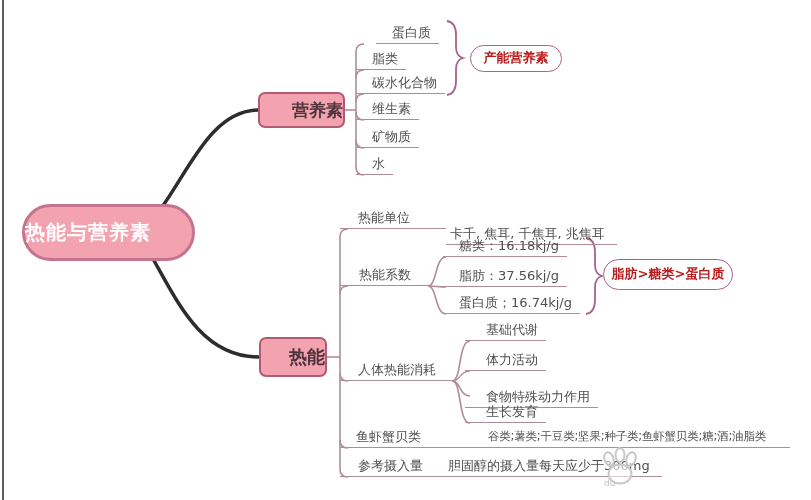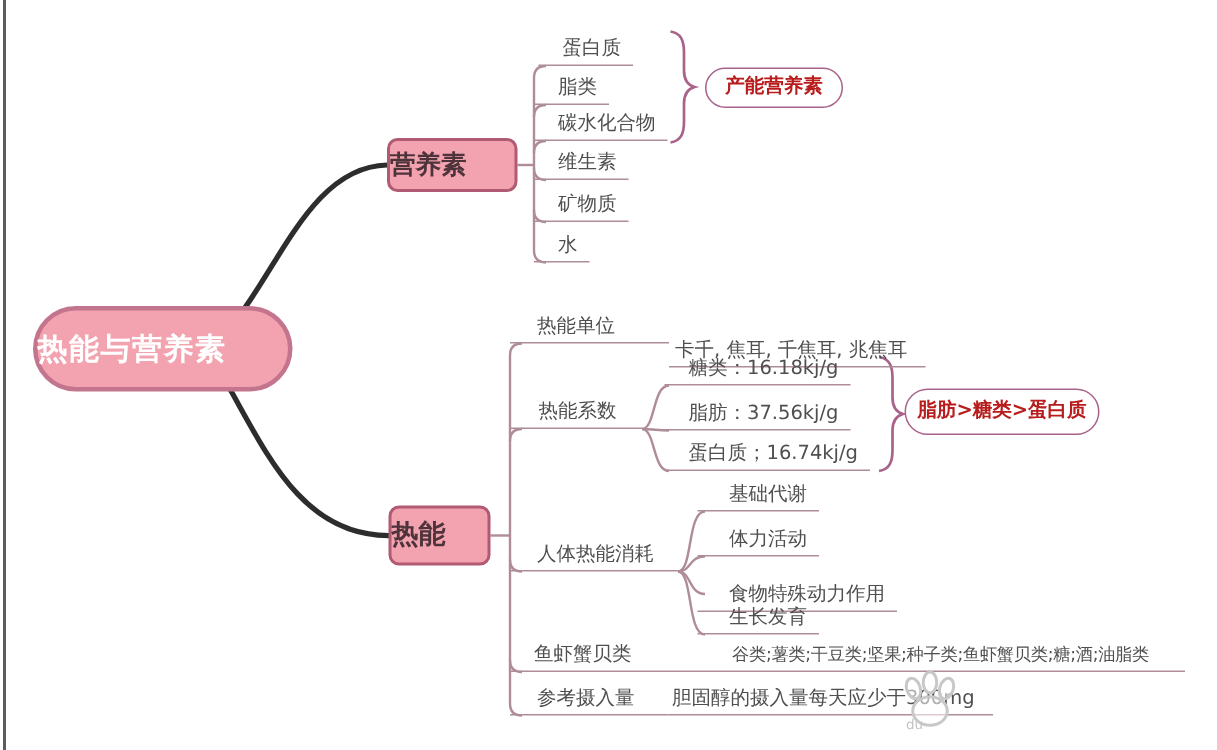--- a/index.html
+++ b/index.html
@@ -35,21 +35,21 @@
     background:var(--node-fill);
     border:3px solid var(--central-border);
     border-radius:29px;
     color:#ffffff;font-size:20px;font-weight:700;letter-spacing:1px;
     text-align:left;line-height:51px;
   }
   .box{
     background:var(--node-fill);
     border:2px solid var(--node-border);
     border-radius:7px;
-    color:#4e333b;font-weight:700;text-align:left;
+    color:#4e333b;font-weight:700;text-align:right;
   }
   .box.nutrients{left:258px;top:92px;width:87px;height:36px;font-size:17px;line-height:32px;}
   .box.heat{left:259px;top:337px;width:68px;height:40px;font-size:18px;line-height:36px;}
   .pill{
     background:#ffffff;
     border:1.8px solid var(--callout-border);
     color:#b91c1c;font-weight:600;text-align:center;white-space:nowrap;
   }
   .pill.p1{left:470px;top:45px;width:92px;height:27px;border-radius:14px;font-size:13px;line-height:24px;}
   .pill.p2{left:603px;top:259px;width:130px;height:31px;border-radius:16px;font-size:13px;line-height:28px;}
@@ -105,21 +105,21 @@
     <path d="M 452 381 C 462 381 458 423 470 423"></path>
   </g>
 
   <path d="M 447 21 C 454 22 456 27 456 35 L 456 47 Q 456 56 463 58 Q 456 60 456 69 L 456 81 C 456 89 454 94 447 95" fill="none" stroke="#a9638b" stroke-width="1.8"></path>
   <path d="M 586 238 C 593 239 595 244 595 252 L 595 265 Q 595 274 602 276 Q 595 278 595 287 L 595 300 C 595 308 593 313 586 314" fill="none" stroke="#a9638b" stroke-width="1.8"></path>
 </svg>
 
 <div class="central">热能与营养素</div>
 
 <div class="box nutrients">营养素</div>
-<div class="uline" style="left:359px;top:23px;padding:0 8px 0 16px;">蛋白质</div>
+<div class="uline" style="left:376px;top:23px;padding:0 8px 0 16px;">蛋白质</div>
 <div class="uline" style="left:356px;top:49px;padding:0 8px 0 16px;">脂类</div>
 <div class="uline" style="left:356px;top:73px;padding:0 8px 16px 16px;">碳水化合物</div>
 <div class="uline" style="left:356px;top:99px;padding:0 8px 0 16px;">维生素</div>
 <div class="uline" style="left:356px;top:127px;padding:0 8px 0 16px;">矿物质</div>
 <div class="uline" style="left:356px;top:154px;padding:0 8px 0 16px;">水</div>
 <div class="pill p1">产能营养素</div>
 
 <div class="box heat">热能</div>
 
 <div class="uline" style="left:340px;top:208px;width:106px;padding-left:18px;">热能单位</div>

